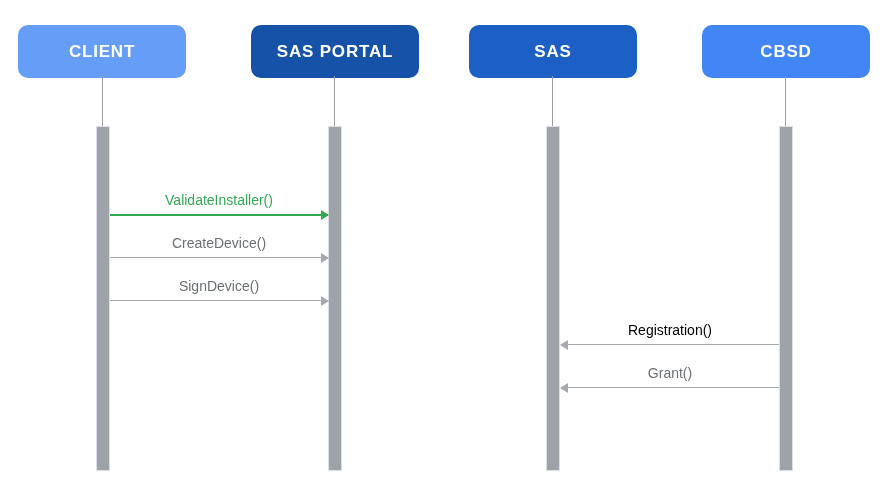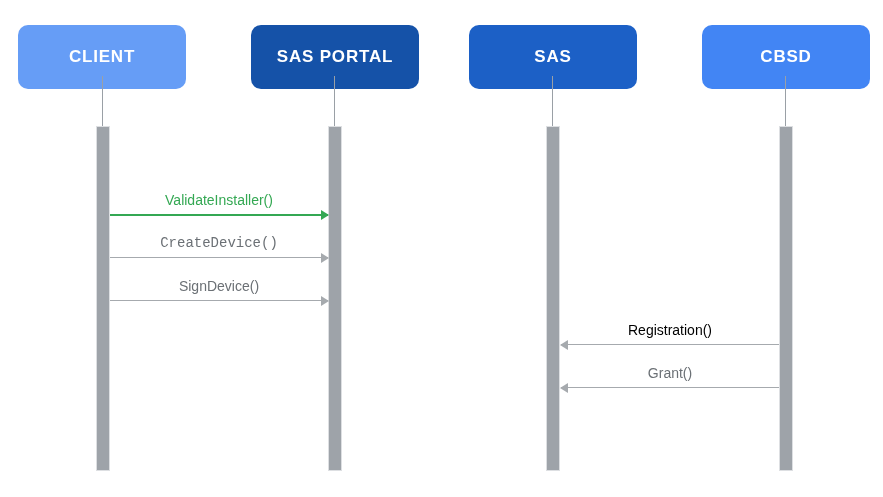--- a/index.html
+++ b/index.html
@@ -1,21 +1,21 @@
 <!DOCTYPE html>
 <html><head>
 <meta charset="utf-8">
 <style>
   html, body { margin:0; padding:0; background:#fff; }
   .stage {
     position:relative; width:883px; height:497px; background:#ffffff;
     font-family:"Liberation Sans", sans-serif; overflow:hidden;
   }
   .actor-box {
-    position:absolute; top:25px; height:64px; border-radius:10px;
+    position:absolute; top:25px; height:53px; border-radius:10px;
     display:flex; align-items:center; justify-content:center;
   }
   .actor-label {
     color:#ffffff; font-weight:bold; font-size:17px; letter-spacing:0.8px;
   }
   .stem { position:absolute; top:76px; width:1px; height:50px; }
   .bar {
     position:absolute; top:126px; width:14px; height:345px;
     border:1px solid #DDDFE2; box-sizing:border-box;
   }
@@ -68,21 +68,21 @@
   <div class="stem" style="left: 785px; background-color: rgb(154, 160, 166);"></div>
   <div class="bar" style="left: 779px; background-color: rgb(158, 163, 169);"></div>
 
 
   <div class="msg accent right" style="left:110px; top:192px;">
     <div class="msg-label" style="color: rgb(52, 168, 83);">ValidateInstaller()</div>
     <div class="msg-line" style="color: rgb(52, 168, 83);"></div>
   </div>
 
   <div class="msg right" style="left:110px; top:235px;">
-    <div class="msg-label" style="color: rgb(107, 112, 117); font-family: Liberation Mono, monospace;">CreateDevice()</div>
+    <div class="msg-label" style="color: rgb(107, 112, 117);">CreateDevice()</div>
     <div class="msg-line" style="color: rgb(166, 170, 174);"></div>
   </div>
 
   <div class="msg right" style="left:110px; top:278px;">
     <div class="msg-label" style="color: rgb(107, 112, 117);">SignDevice()</div>
     <div class="msg-line" style="color: rgb(166, 170, 174);"></div>
   </div>
 
   <div class="msg left" style="left:561px; top:322px;">
     <div class="msg-label" style="color: #000000;">Registration()</div>

